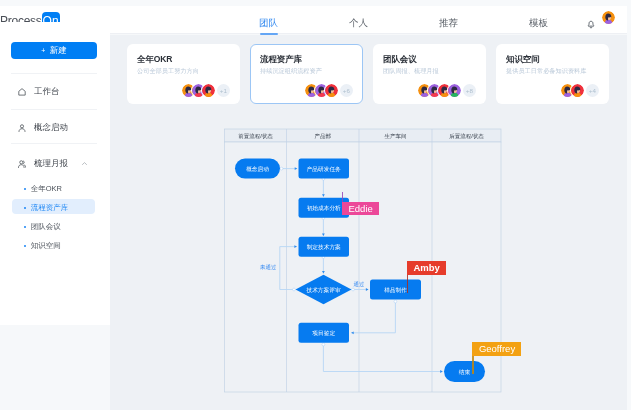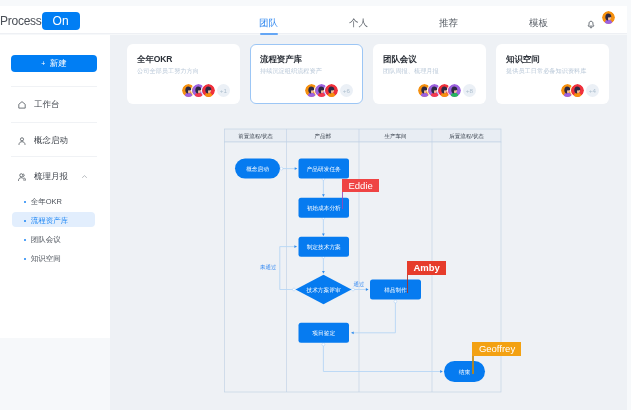--- a/index.html
+++ b/index.html
@@ -14,37 +14,37 @@
   
   .top-strip { position:absolute; left:0; top:0; width:631px; height:6px; background:#f7f9fb; z-index:6; }
   .right-strip { position:absolute; right:0; top:0; width:4px; height:410px; background:#f7f9fb; z-index:6; }
 
   
   .header { position:absolute; left:0; top:6px; width:627px; height:28px; background:#ffffff;
             border-bottom:1px solid #eef0f4; }
   .logo { position:absolute; left:0; top:6px; height:18px; display:flex; align-items:center;text-align:right; }
   .logo-text { font-size:12px; color:#4a4f57; letter-spacing:-0.25px; font-family:"Liberation Sans",sans-serif;
                line-height:18px; }
-  .logo-badge { width:38px; height:18px; border-radius:4px; background:#007ef4; color:#fff;
+  .logo-badge { width:18px; height:18px; border-radius:4px; background:#007ef4; color:#fff;
                 font-size:12px; display:flex; align-items:center; justify-content:center; margin-left:0px;
                 padding-bottom:1px; }
 
   .tabs { position:absolute; left:222px; top:0px; height:28px; display:flex; gap:34px; }
   .tab { position:relative; font-size:9.5px; color:#5a6068; height:28px; display:flex; align-items:center;
          justify-content:center; padding-top:6px;margin-left:37px; }
   .tab.active { color:#3289f0; }
   .tab.active::after { content:''; position:absolute; bottom:-0.5px; left:0.5px; right:0.5px; height:1.7px;
                        background:#64a6f5; border-radius:1px; }
 
   .bell { position:absolute; left:587px; top:14px; width:8px; height:9.5px; display:block; }
   .avatar-top { position:absolute; left:605px; top:5px; width:15px; height:15px; border-radius:50%;
                 overflow:hidden; display:block; box-shadow:none; }
 
   
-  .sidebar { position:absolute; left:0; top:35px; width:110px; height:303px; background:#fff;text-align:right; }
+  .sidebar { position:absolute; left:0; top:22px; width:110px; height:303px; background:#fff;text-align:right; }
   .newbtn { position:absolute; left:11px; top:20px; width:86px; height:17px; background:#007ef4;
             border-radius:4px; color:#fff; font-size:8.5px; display:flex; align-items:center;
             justify-content:center; gap:4.5px; }
   .newbtn .plus { font-size:7px; line-height:1; position:relative; top:-0.5px; }
   .sb-div { position:absolute; left:11px; width:86px; height:1px; background:#f0f2f5; }
   .sb-item { position:absolute; left:18px; display:flex; align-items:center; gap:8px; font-size:8.5px;
              color:#3d424a; }
   .sb-item .ic { width:8px; height:8px; display:block; flex:none; }
   .sb-caret { position:absolute; left:81px; width:7px; height:7px; }
   .sb-sub { position:absolute; left:24px; display:flex; align-items:center; gap:4.5px; font-size:7.5px;
@@ -90,21 +90,21 @@
   .edge-label { fill:#2f86f2; font-size:5.4px; font-family:"Liberation Sans",sans-serif;
                 text-anchor:middle; dominant-baseline:central; }
 
   
   .cursor { position:absolute; }
   .cursor .stalk { position:absolute; width:1.2px; left:0; }
   .cursor .tag { position:absolute; left:0; top:0; color:#fff; font-size:9.5px; padding:0 6px 0 6.5px;
                  font-family:"Liberation Sans",sans-serif; white-space:nowrap; height:13.5px;
                  line-height:13.8px; }
   #cur-eddie    { left:342px; top:178.8px; }
-  #cur-eddie .tag   { background:#ef4444; }
+  #cur-eddie .tag   { background:#ec4899;margin-top:23px; }
   #cur-eddie .stalk { background:rgba(150,70,185,0.85); top:13.5px; height:17px; }
   #cur-amby     { left:407px; top:261px; }
   #cur-amby .tag    { background:#e63c2b;font-weight:bold; }
   #cur-amby .stalk  { background:rgba(170,45,30,0.85); top:13.5px; height:18px; }
   #cur-geoffrey { left:472.4px; top:342.3px; }
   #cur-geoffrey .tag   { background:#f3a112; }
   #cur-geoffrey .stalk { background:rgba(196,135,12,0.85); top:13.5px; height:18.5px; }
 </style>
 </head>
 <body>

